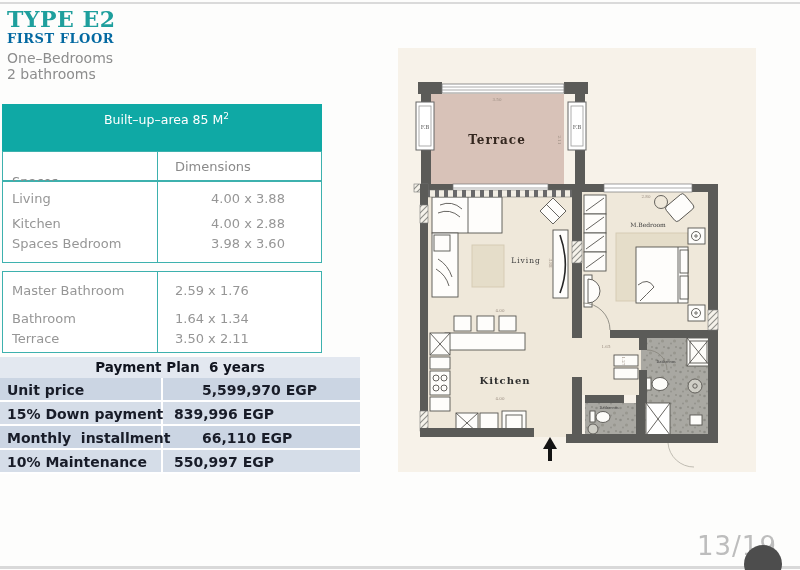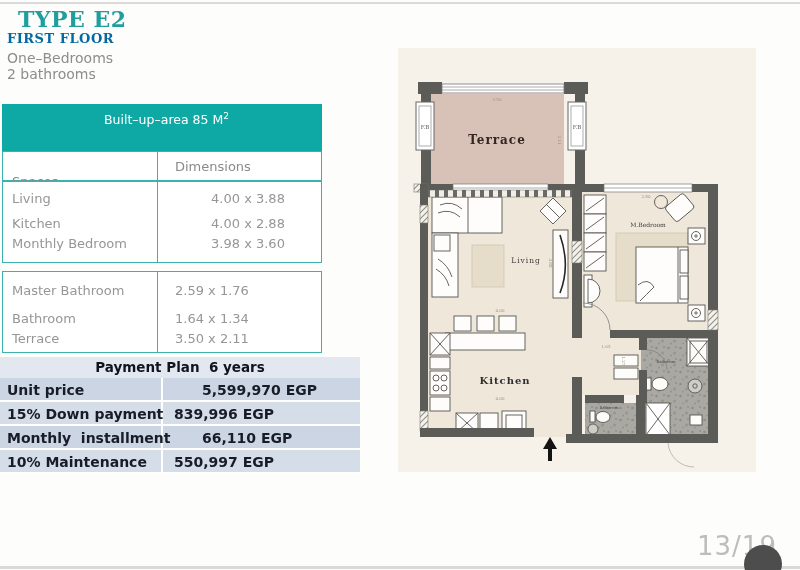--- a/index.html
+++ b/index.html
@@ -42,40 +42,40 @@
             font-family:"DejaVu Sans","Liberation Sans",sans-serif;}
   .fab{position:absolute;width:38px;height:38px;border-radius:50%;background:#4d4d4d;}
 </style>
 </head>
 <body>
 
 <div class="page">
 
   <div class="hairline" style="top:2px;height:2px;"></div>
 
-  <div class="abs type-title" style="left:18px;top:6px;">TYPE E2</div>
+  <div class="abs type-title" style="left:7px;top:6px;">TYPE E2</div>
   <div class="abs floor-title" style="left:7px;top:31px;">FIRST FLOOR</div>
   <div class="abs muted" style="left:7px;top:50px;">One–Bedrooms</div>
   <div class="abs muted" style="left:7px;top:66px;">2 bathrooms</div>
 
   <div class="abs banner" style="left:2px;top:104px;width:320px;height:47px;">
     <span>Built–up–area 85 M</span><sup>2</sup>
   </div>
 
   <div class="abs tbl" style="left:2px;top:151px;width:320px;height:30px;">
     <div class="c1 hdr-txt" style="padding-top:22px;">Spaces</div>
     <div class="c2 hdr-txt" style="padding-top:7px;">Dimensions</div>
   </div>
 
   <div class="abs tbl" style="left:2px;top:181px;width:320px;height:82px;">
     <div class="c1" style="padding-top:7px;">
       <div class="cell-txt rowline">Living</div>
       <div style="height:5px;"></div>
       <div class="cell-txt rowline">Kitchen</div>
-      <div class="cell-txt rowline">Monthly Bedroom</div>
+      <div class="cell-txt rowline">Spaces Bedroom</div>
     </div>
     <div class="c2" style="padding-top:7px;text-align:center;">
       <div class="cell-txt rowline">4.00 x 3.88</div>
       <div style="height:5px;"></div>
       <div class="cell-txt rowline">4.00 x 2.88</div>
       <div class="cell-txt rowline">3.98 x 3.60</div>
     </div>
   </div>
 
   <div class="abs tbl" style="left:2px;top:271px;width:320px;height:82px;">

